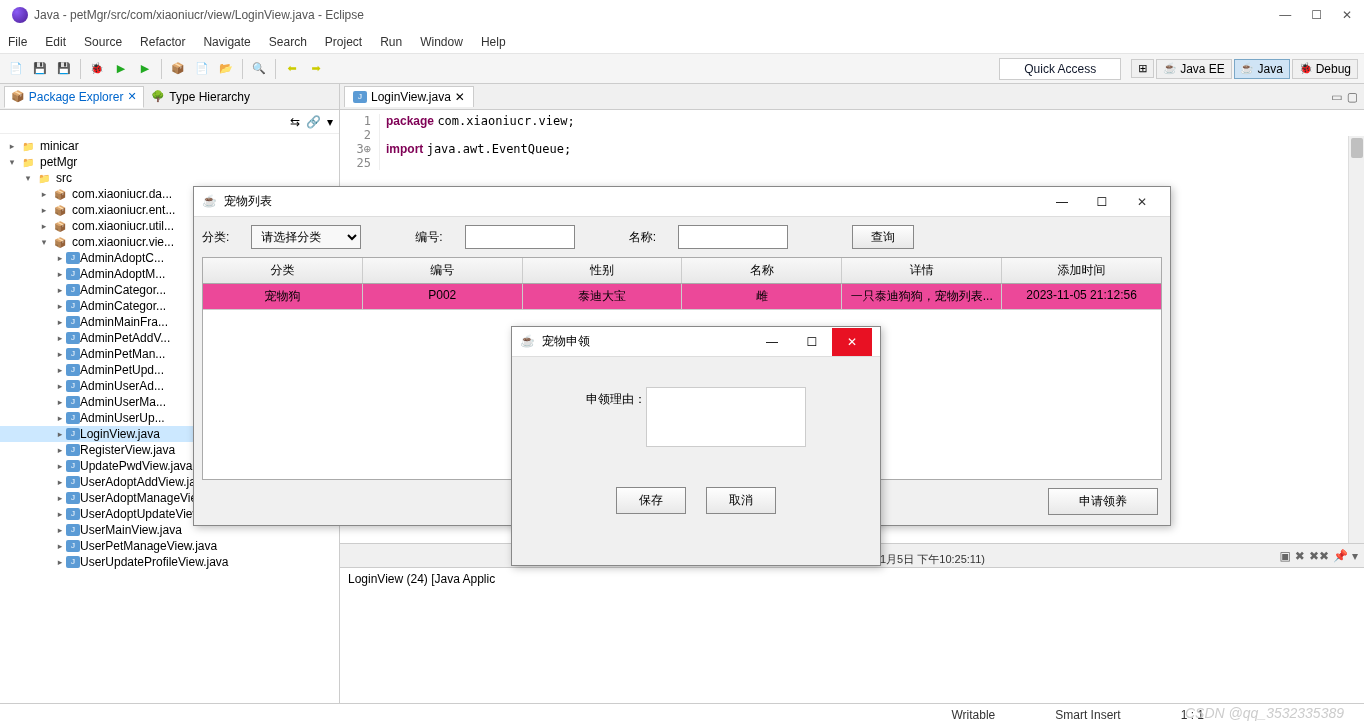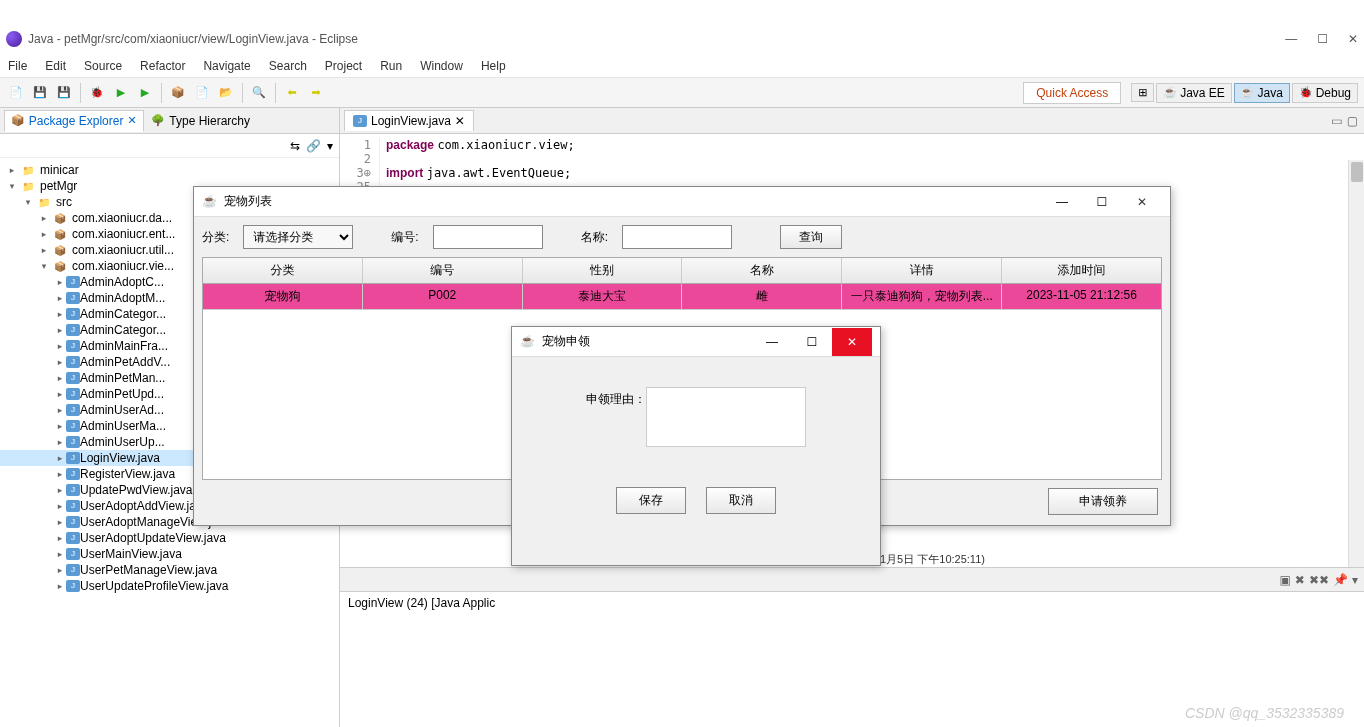--- a/index.html
+++ b/index.html
@@ -1,25 +1,25 @@
 <!DOCTYPE html>
 <html><head>
 <meta charset="utf-8">
 <style>
 * { box-sizing: border-box; margin: 0; padding: 0; font-family: "Microsoft YaHei", Tahoma, sans-serif; font-size: 12px; }
 body { background: #fff; width: 1364px; height: 727px; overflow: hidden; position: relative; }
-.titlebar { height: 30px; background: #fff; display: flex; align-items: center; padding: 0 6px; color: #555; margin-top: 24px; }
+.titlebar { height: 30px; background: #fff; display: flex; align-items: center; padding: 0 12px; color: #555; }
 .titlebar .eclipse-icon { width: 16px; height: 16px; background: radial-gradient(circle at 30% 30%, #8b5cf6, #4c1d95); border-radius: 50%; margin-right: 6px; }
 .titlebar .wincontrols { margin-left: auto; display: flex; gap: 20px; color: #555; font-size: 14px; }
 .menubar { height: 24px; display: flex; align-items: center; padding: 0 8px; gap: 18px; color: #333; border-bottom: 1px solid #e5e5e5; }
 .menubar span { cursor: default; }
 .toolbar { height: 30px; display: flex; align-items: center; padding: 0 6px; gap: 4px; border-bottom: 1px solid #ccc; background: #f5f5f5; }
 .toolbar .tool { width: 20px; height: 20px; display:flex; align-items:center; justify-content:center; font-size:11px; }
 .toolbar .sep { width: 1px; height: 20px; background: #ccc; margin: 0 2px; }
-.quick-access { margin-left: auto; border: 1px solid #ccc; padding: 3px 12px; color: #c2410c; background:#fff; }
+.quick-access { margin-left: auto; border: 1px solid #ccc; padding: 3px 24px; color: #0f172a; background:#fff; }
 .persp { display: flex; gap: 2px; margin-left: 6px; align-items:center; }
 .persp-btn { border: 1px solid #ccc; padding: 2px 6px; background: #f0f0f0; display:flex; align-items:center; gap:3px; font-size:11px; }
 .persp-btn.active { background: #d0e4f5; border-color: #7aa7c7; }
 .main { display: flex; height: calc(100% - 108px); }
 .sidebar { width: 340px; border-right: 1px solid #ccc; display: flex; flex-direction: column; }
 .view-tabs { height: 26px; display: flex; align-items: center; border-bottom: 1px solid #ccc; background: #f0f0f0; padding: 0 4px; gap: 2px; }
 .view-tab { padding: 3px 6px; display: flex; align-items: center; gap: 4px; font-size:11px; }
 .view-tab.active { background: #fff; border: 1px solid #ccc; border-bottom: 1px solid #fff; color: #0066cc; }
 .view-toolbar { height: 24px; display: flex; align-items: center; justify-content: flex-end; padding: 0 6px; gap: 6px; background:#fff; border-bottom:1px solid #eee; }
 .tree { flex: 1; overflow: auto; padding: 4px 0; background:#fff; }
@@ -50,21 +50,21 @@
 
 .jwin { position: absolute; background: #f0f0f0; border: 1px solid #888; box-shadow: 2px 2px 8px rgba(0,0,0,0.25); }
 .jwin-title { height: 30px; background: #fff; display: flex; align-items: center; padding: 0 8px; border-bottom: 1px solid #ddd; }
 .jwin-title .jicon { width: 16px; height: 16px; margin-right: 6px; }
 .jwin-title .jicon::before { content:"☕"; font-size:12px; }
 .jwin-title .wc { margin-left: auto; display: flex; }
 .jwin-title .wc span { width: 40px; height: 28px; display:flex; align-items:center; justify-content:center; font-size:12px; }
 .jwin-title .wc .close { color:#333; }
 .jwin-title .wc .close.red { background:#e81123; color:#fff; }
 .petlist { left: 193px; top: 186px; width: 978px; height: 340px; }
-.petlist-search { padding: 8px; display: flex; align-items: center; gap: 14px; }
+.petlist-search { padding: 8px; display: flex; align-items: center; gap: 22px; }
 .petlist-search select, .petlist-search input, .petlist-search button { border: 1px solid #888; padding: 3px 5px; background:#fff; font-size:12px; height:24px; }
 .petlist-search select { width:110px; background:#f8f8f8; }
 .petlist-search input { width:110px; }
 .petlist-search button { background: linear-gradient(#fefefe,#e8e8e8); padding: 2px 18px; cursor:pointer; }
 .ptable { margin: 0 8px; border: 1px solid #aaa; }
 .ptable-head { display: flex; background: linear-gradient(#f8f8f8,#e8e8e8); border-bottom: 1px solid #aaa; }
 .ptable-head div, .ptable-row div { flex: 1; text-align: center; padding: 4px; border-right: 1px solid #ccc; font-size:12px; }
 .ptable-head div:last-child, .ptable-row div:last-child { border-right:none; }
 .ptable-row { display: flex; background: #ec4899; }
 .ptable-body { height: 170px; background:#fff; border-top:1px solid #ccc; }

